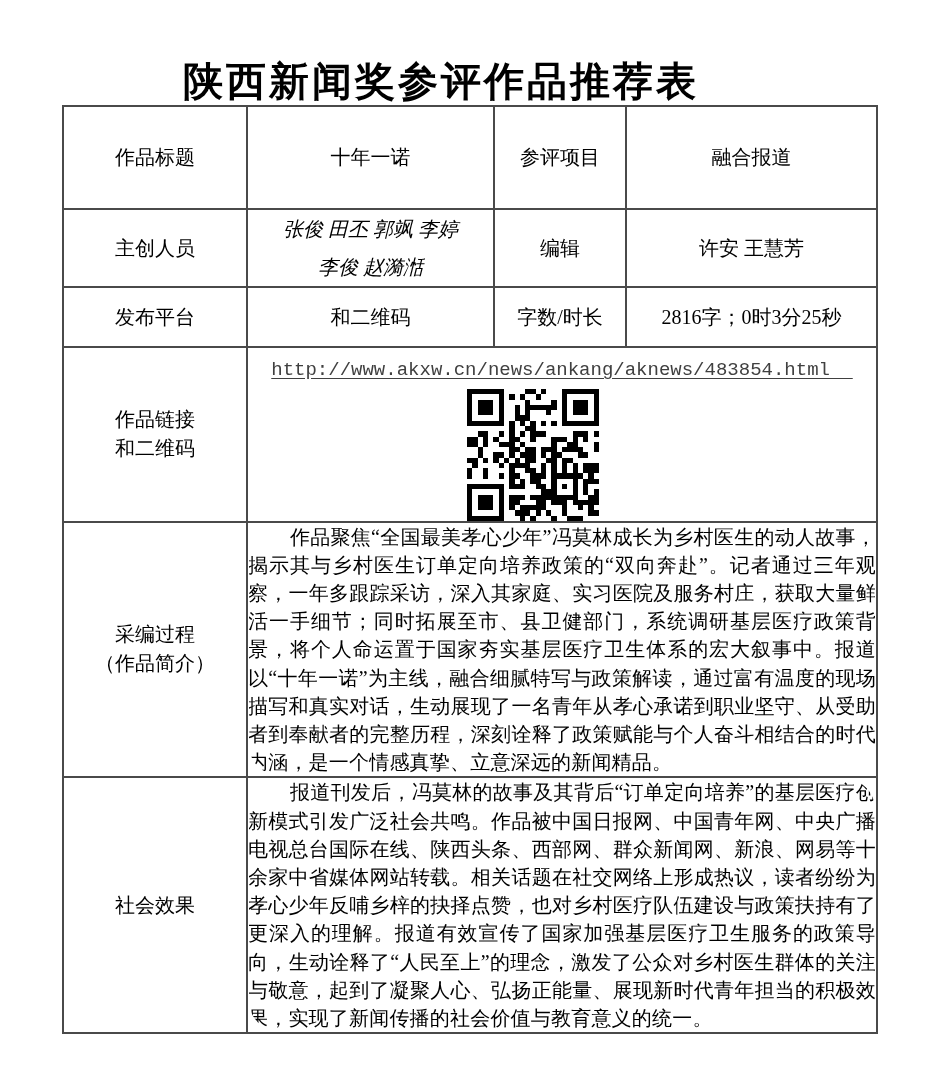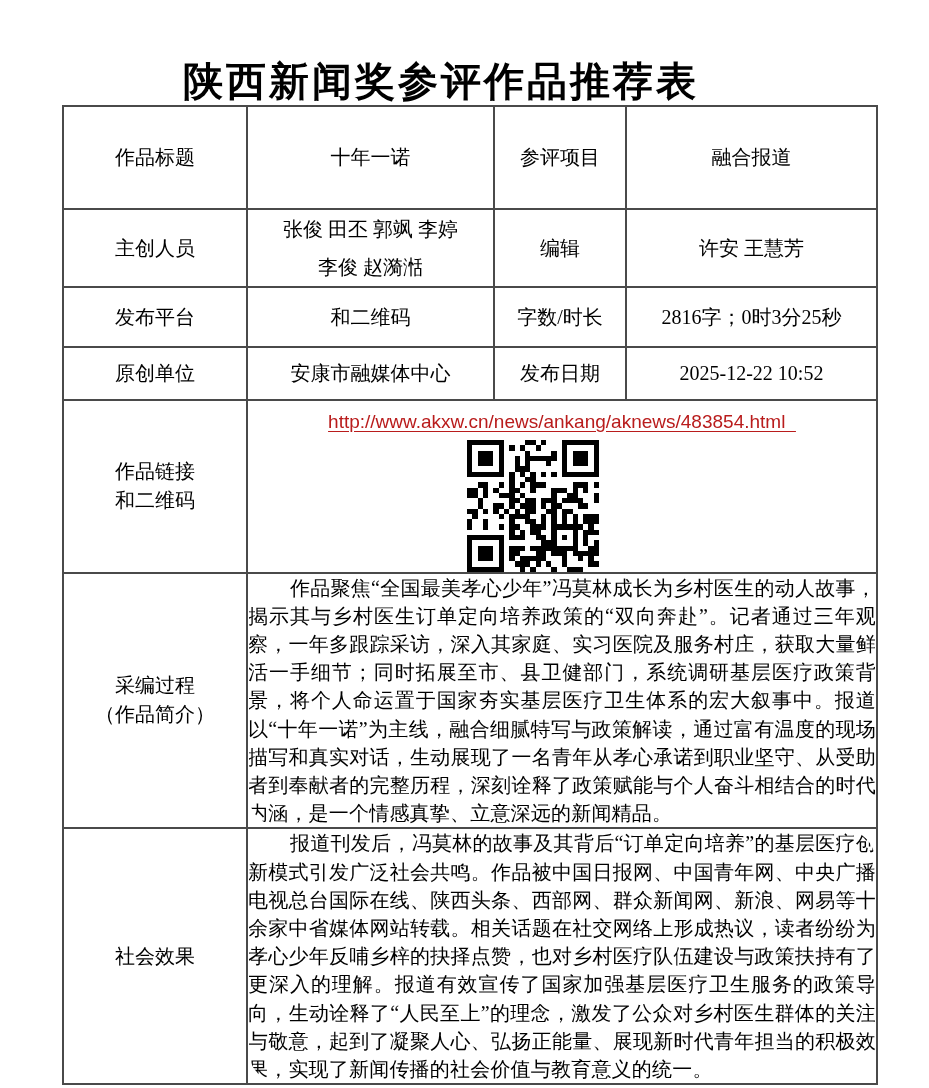--- a/index.html
+++ b/index.html
@@ -24,39 +24,40 @@
     border:2px solid #4a4a4a;
     padding:0;
     vertical-align:middle;
     text-align:center;
     font-size:20px;
     line-height:1.45;
     overflow:hidden;
   }
   td.lbl{white-space:pre-line;}
   td.val{white-space:pre-line;}
-  td.val.names{line-height:1.9;}
+  td.val.names{line-height:1.9;font-style:italic;}
   tr.r1 td{height:101px;margin-left:20px;}
   tr.r2 td{height:72px;}
   tr.r3 td{height:58px;}
   tr.r4 td{height:51px;}
   tr.r5 td{height:170px;}
   tr.r6 td{height:225px;}
   tr.r7 td{height:222px;margin-top:48px;}
   td.media-cell{vertical-align:top;}
   .link-line{
     margin-top:7px;
     text-align:center;
     font-family:"Liberation Sans","DejaVu Sans",sans-serif;
     font-size:19px;
   }
   .link-line a{
-    color:#b91c1c;
+    color:#404040;
     text-decoration:underline;
     text-underline-offset:3px;
+    font-family:Liberation Mono, monospace;
   }
   .qr-wrap{
     margin-top:4px;
     text-align:center;
     transform:translateX(-29px);
   }
   .qr-wrap svg{width:132px;height:132px;display:block;margin:0 auto;background:#fff;}
   td.para-cell{
     vertical-align:top;
     text-align:justify;
@@ -102,26 +103,20 @@
     <td class="val">许安 王慧芳</td>
   </tr>
 
   <tr class="r3">
     <td class="lbl">发布平台</td>
     <td class="val">和二维码</td>
     <td class="lbl">字数/时长</td>
     <td class="val">2816字；0时3分25秒</td>
   </tr>
 
-  <tr class="r4">
-    <td class="lbl">原创单位</td>
-    <td class="val">安康市融媒体中心</td>
-    <td class="lbl">发布日期</td>
-    <td class="val">2025-12-22 10:52</td>
-  </tr>
 
   <tr class="r5">
     <td class="lbl">作品链接
 和二维码</td>
     <td class="media-cell" colspan="3">
       <div class="link-line">
         <a href="#" title="http://www.akxw.cn/news/ankang/aknews/483854.html">http://www.akxw.cn/news/ankang/aknews/483854.html&nbsp;&nbsp;</a>
       </div>
       <div class="qr-wrap">
         <svg id="qr-svg" viewBox="0 0 25 25" shape-rendering="crispEdges" xmlns="http://www.w3.org/2000/svg">

